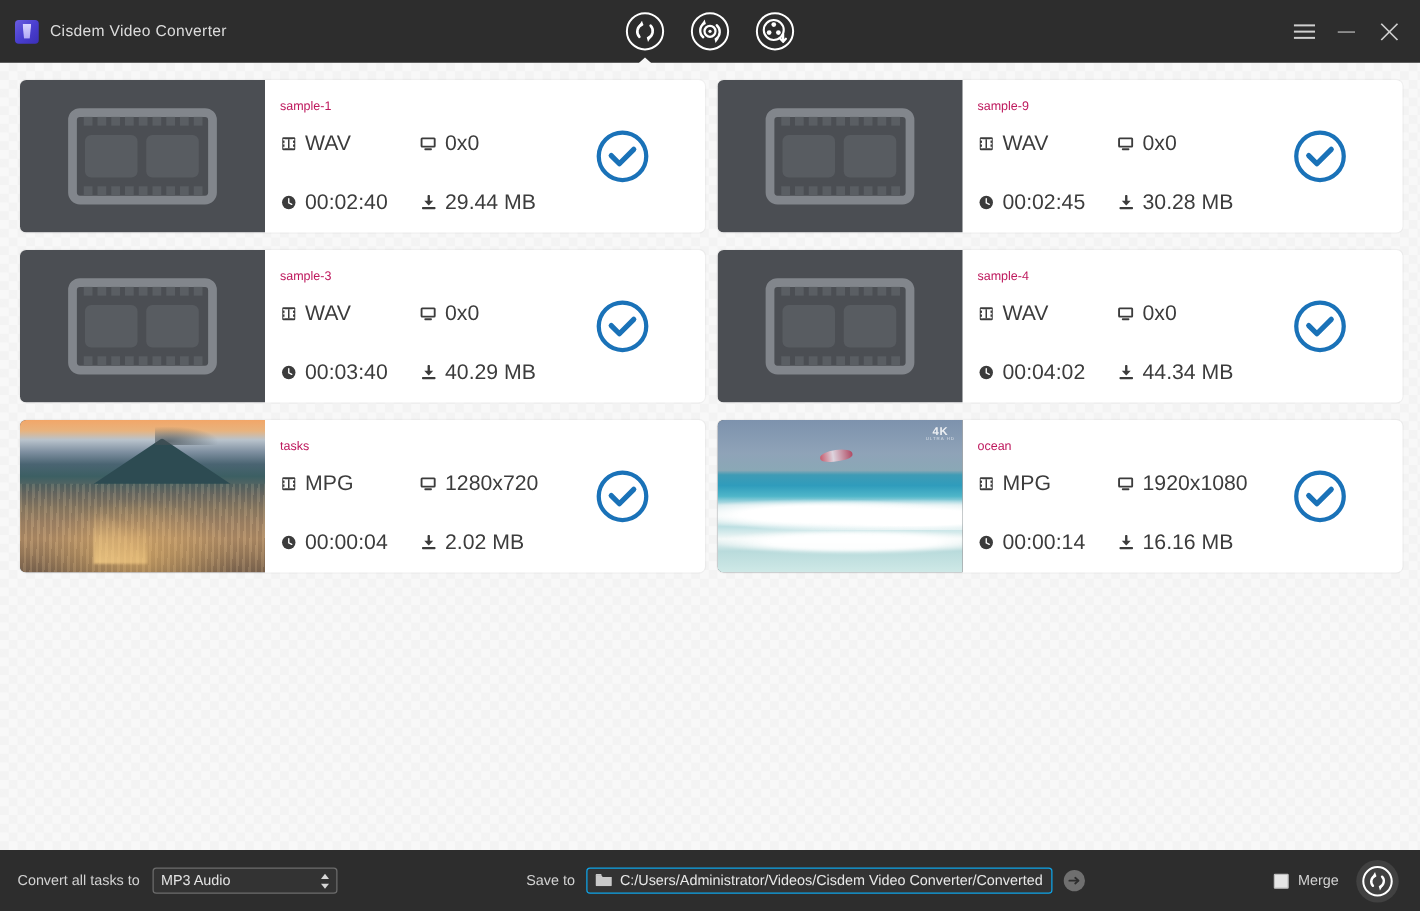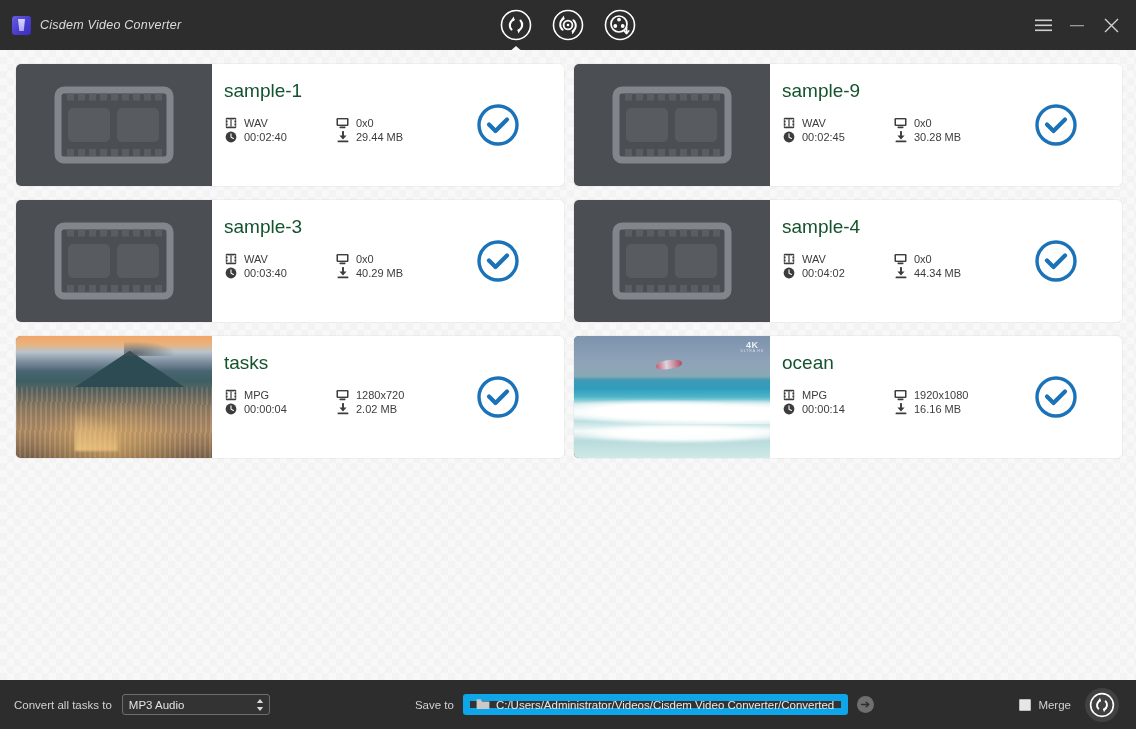--- a/index.html
+++ b/index.html
@@ -16,21 +16,21 @@
   }
 
   
   .titlebar {
     height: 50px; min-height: 50px;
     background: #2d2d2d;
     display: flex; align-items: center;
     position: relative;
     padding: 0 8px 0 12px;
   }
-  .brand { display: flex; align-items: center; gap: 9px; z-index: 3; font-style: italic; }
+  .brand { display: flex; align-items: center; gap: 9px; z-index: 3; }
   .logo {
     width: 19px; height: 19px; border-radius: 3px;
     background: linear-gradient(135deg, #6a5de0 0%, #4a3fd0 50%, #3b2fb8 100%);
     position: relative; flex: none;
   }
   .logo::after {
     content: ""; position: absolute;
     left: 6px; top: 3.5px; width: 7px; height: 12px;
     background: linear-gradient(180deg,#d9d5ff 0%,#b0a8f5 100%);
     clip-path: polygon(0 0, 100% 0, 82% 100%, 18% 100%);
@@ -181,29 +181,29 @@
     line-height: 1;
     text-align: center;
   }
   .badge4k small { display:block; font-size: 3.5px; letter-spacing:.8px; font-weight: normal; opacity:.8 }
 
   .info {
     flex: 1; padding: 16px 0 0 12px; position: relative;
     min-width: 0;
   }
   .fname {
-    font-size: 19px; color: #14532d; margin-bottom: 14px;
+    font-size: 10px; color: #be185d; margin-bottom: 14px;
     white-space: nowrap; overflow: hidden; text-overflow: ellipsis;
     max-width: 220px;
   }
   .meta {
     display: grid;
     grid-template-columns: 112px auto;
-    row-gap: 1px;
-    font-size: 11px; color: #3c3c3c;
+    row-gap: 27px;
+    font-size: 17px; color: #3c3c3c;
   }
   .mrow { display: flex; align-items: center; gap: 7px; }
   .mrow .mico { width: 13px; height: 13px; flex: none; display:flex; align-items:center; justify-content:center; }
   .mrow .mtxt { white-space: nowrap; }
 
   .check {
     position: absolute; right: 44px; top: 50%;
     transform: translateY(-50%);
     width: 44px; height: 44px;
     cursor: pointer;
@@ -229,21 +229,21 @@
     color: #e3e3e3; font-size: 11.5px;
     position: relative; cursor: pointer;
   }
   .select .stepper {
     position: absolute; right: 5px; top: 50%; transform: translateY(-50%);
     display: flex; flex-direction: column; gap: 2px;
   }
   .saveto { margin-left: auto; display: flex; align-items: center; gap: 9px; }
   .pathbox {
     height: 21px; background: #333333;
-    border: 7px solid #0ea5e9; border-radius: 3px;
+    border: 1px solid #0ea5e9; border-radius: 3px;
     display: flex; align-items: center; gap: 6px;
     padding: 0 7px 0 6px;
     color: #e8e8e8; font-size: 11.5px; white-space: nowrap;
     cursor: pointer;
   }
   .gobtn {
     width: 17px; height: 17px; border-radius: 50%;
     background: #6f6f6f; display: flex; align-items: center; justify-content: center;
     cursor: pointer; flex: none;
   }

